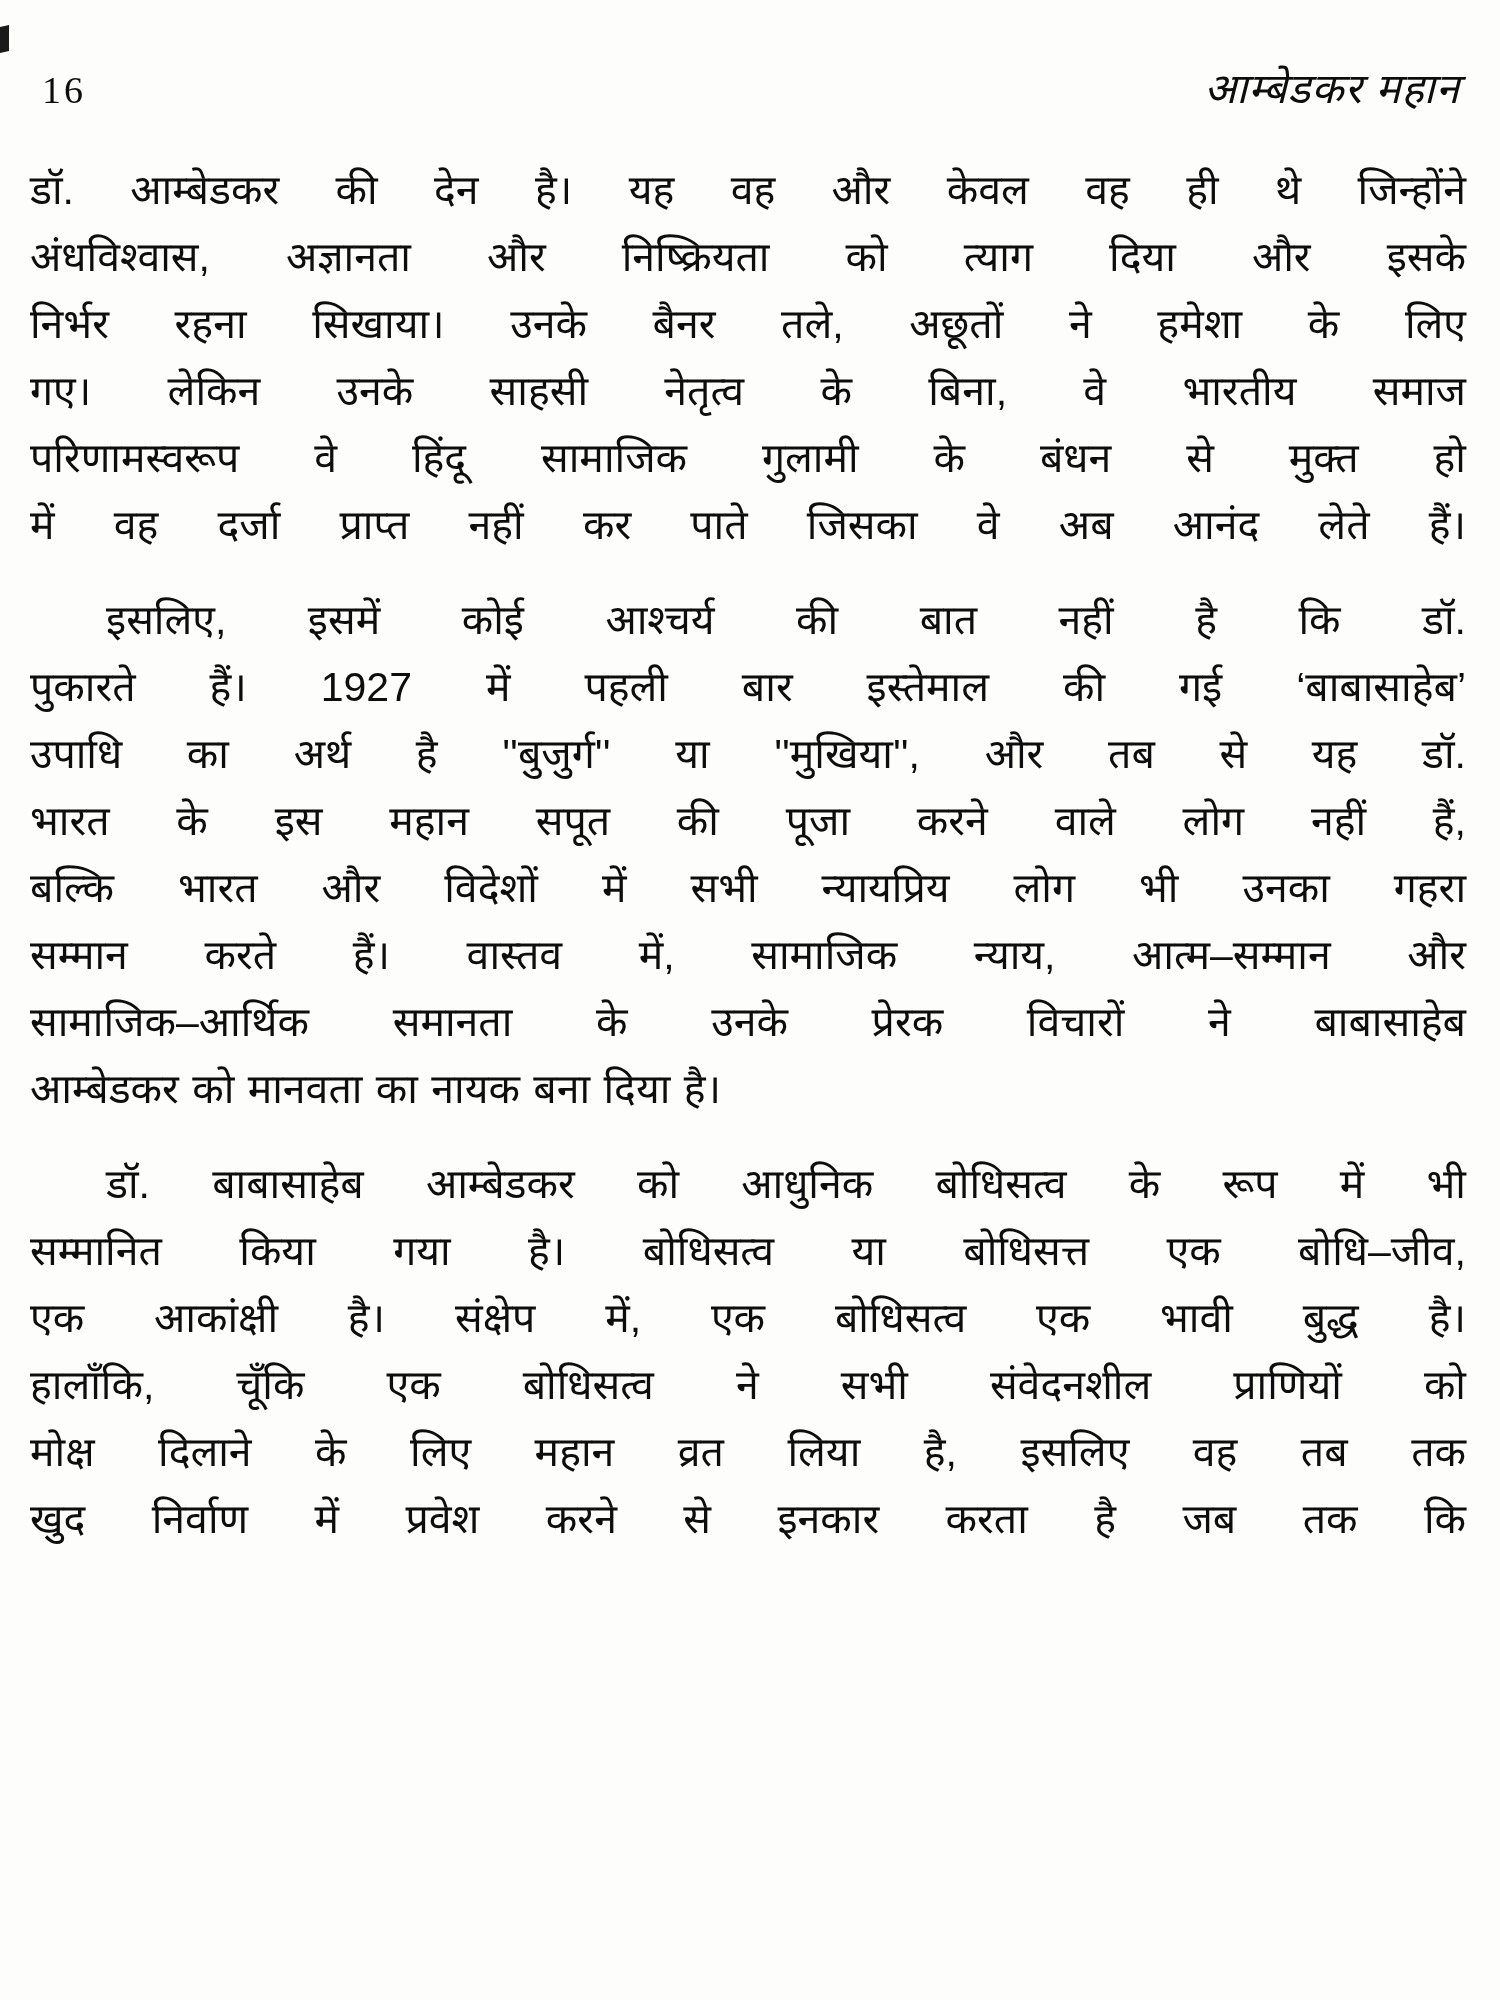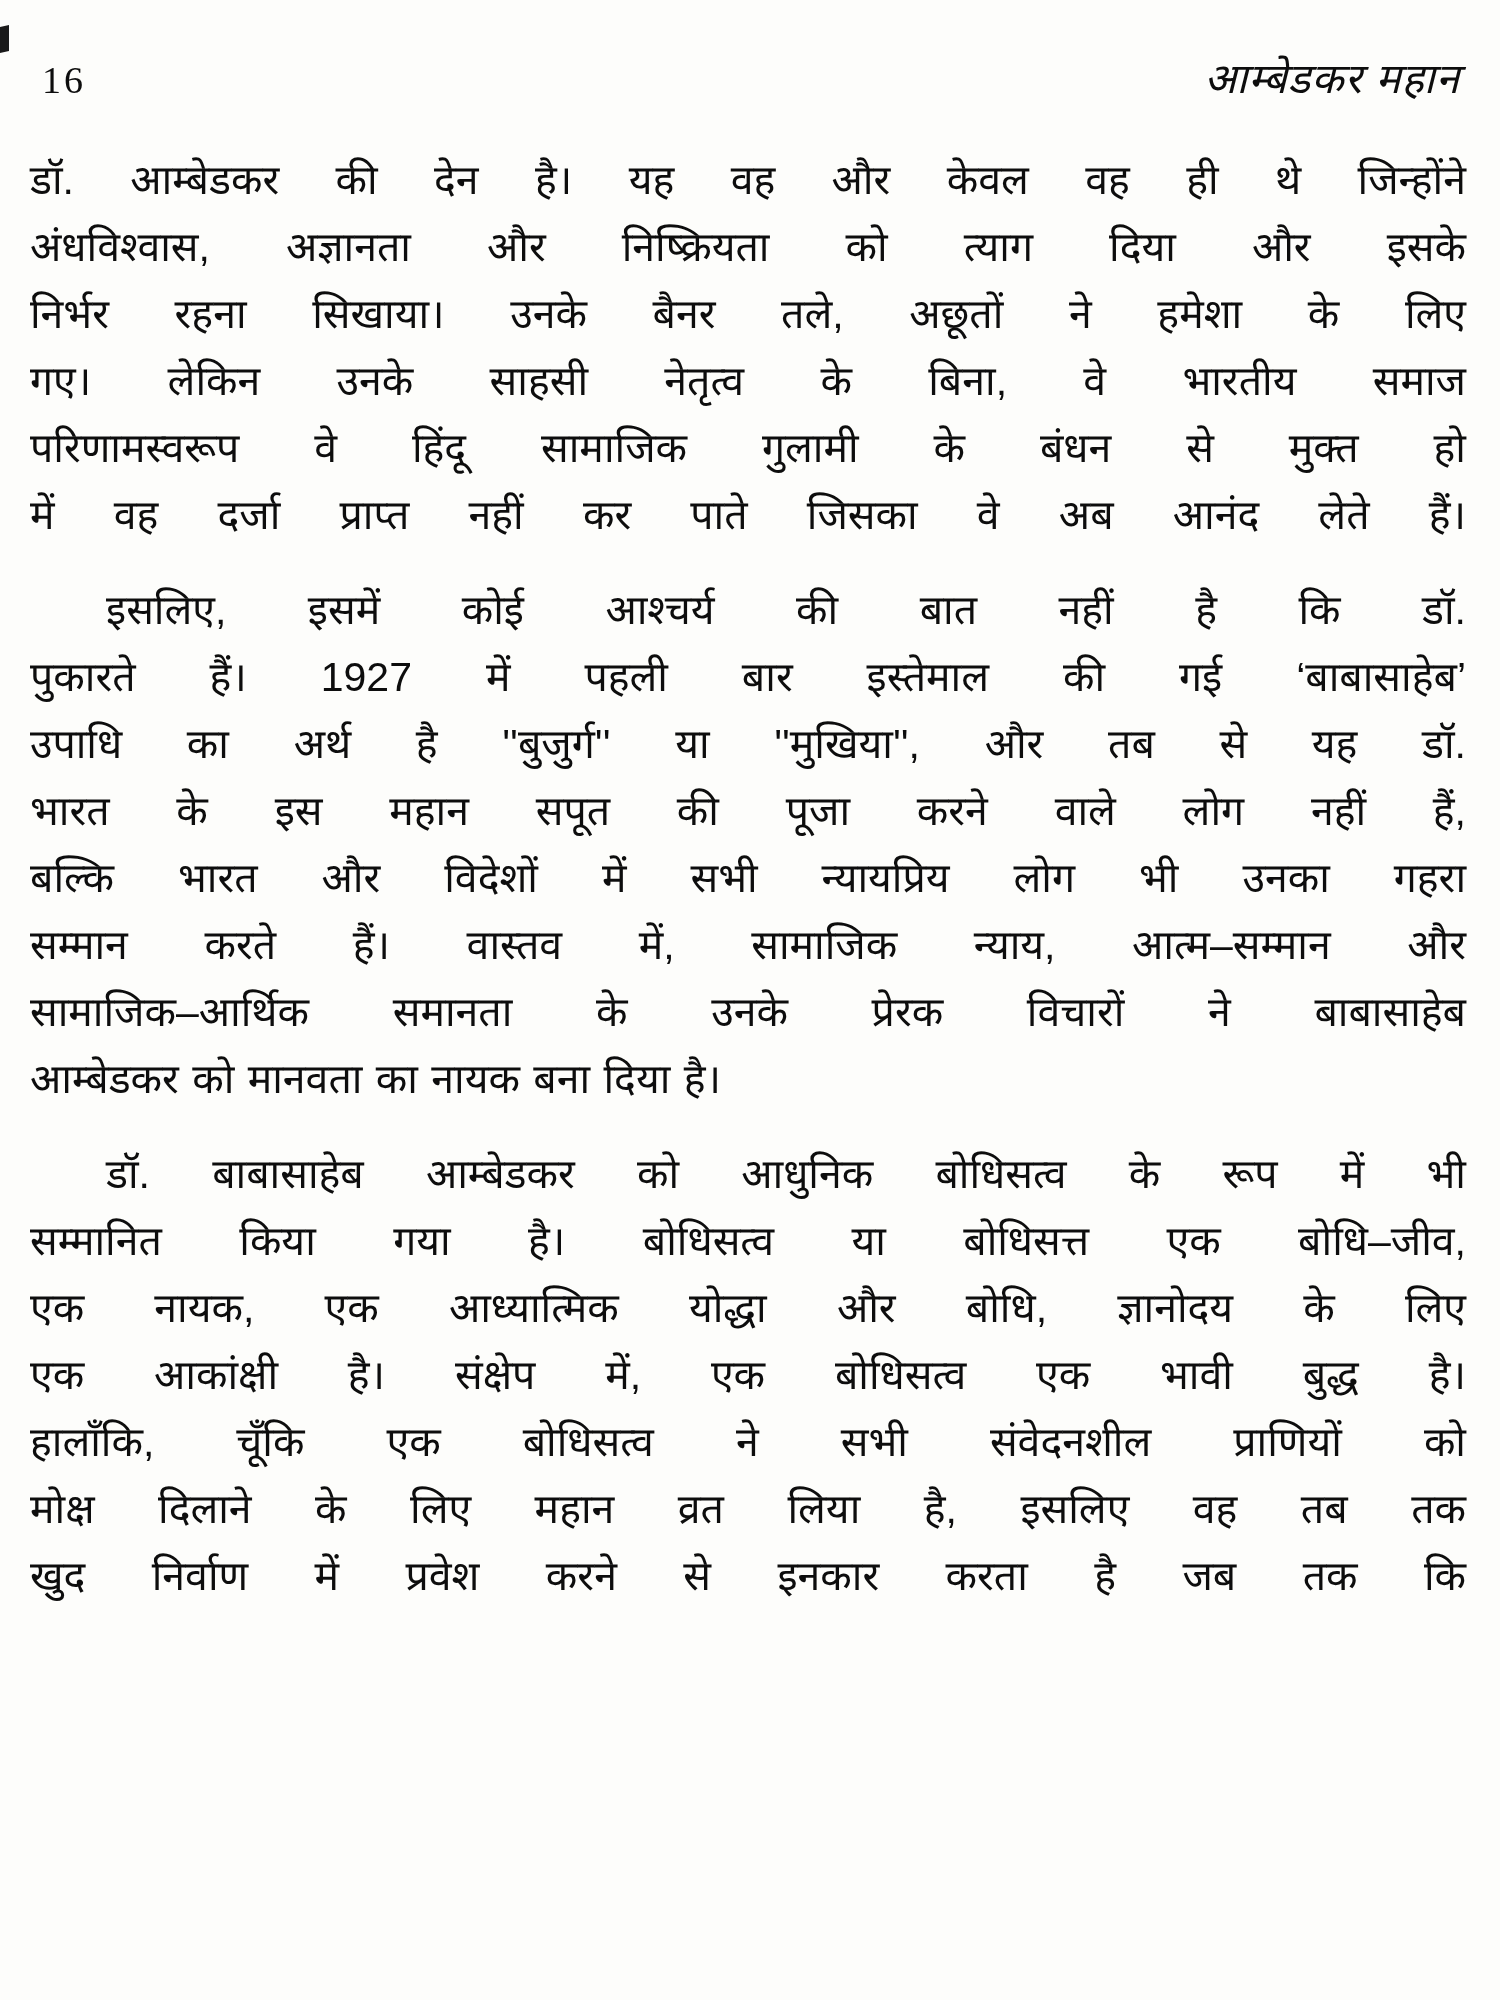--- a/index.html
+++ b/index.html
@@ -12,21 +12,21 @@
     background: #fdfdfb;
     color: #0d0d0d;
     font-family: "Liberation Sans", sans-serif;
     position: relative;
     overflow: hidden;
   }
   .page {
     box-sizing: border-box;
     width: 1500px;
     height: 2000px;
-    padding: 40px 34px 0 30px;
+    padding: 50px 34px 0 30px;
   }
   .scan-mark {
     position: absolute;
     left: 0;
     top: 26px;
     width: 9px;
     height: 26px;
     background: #1a1a1a;
     transform: skewY(-12deg);
   }
@@ -109,21 +109,20 @@
       <div class="line">बल्कि भारत और विदेशों में सभी न्यायप्रिय लोग भी उनका गहरा</div>
       <div class="line">सम्मान करते हैं। वास्तव में, सामाजिक न्याय, आत्म–सम्मान और</div>
       <div class="line">सामाजिक–आर्थिक समानता के उनके प्रेरक विचारों ने बाबासाहेब</div>
       <div class="line noj">आम्बेडकर को मानवता का नायक बना दिया है।</div>
     </section>
 
 
     <section class="paragraph">
       <div class="line indent">डॉ. बाबासाहेब आम्बेडकर को आधुनिक बोधिसत्व के रूप में भी</div>
       <div class="line">सम्मानित किया गया है। बोधिसत्व या बोधिसत्त एक बोधि–जीव,</div>
-      <div class="line">एक नायक, एक आध्यात्मिक योद्धा और बोधि, ज्ञानोदय के लिए</div>
       <div class="line">एक आकांक्षी है। संक्षेप में, एक बोधिसत्व एक भावी बुद्ध है।</div>
       <div class="line">हालाँकि, चूँकि एक बोधिसत्व ने सभी संवेदनशील प्राणियों को</div>
       <div class="line">मोक्ष दिलाने के लिए महान व्रत लिया है, इसलिए वह तब तक</div>
       <div class="line">खुद निर्वाण में प्रवेश करने से इनकार करता है जब तक कि</div>
     </section>
 
   </main>
 </div>
 
 </body></html>

